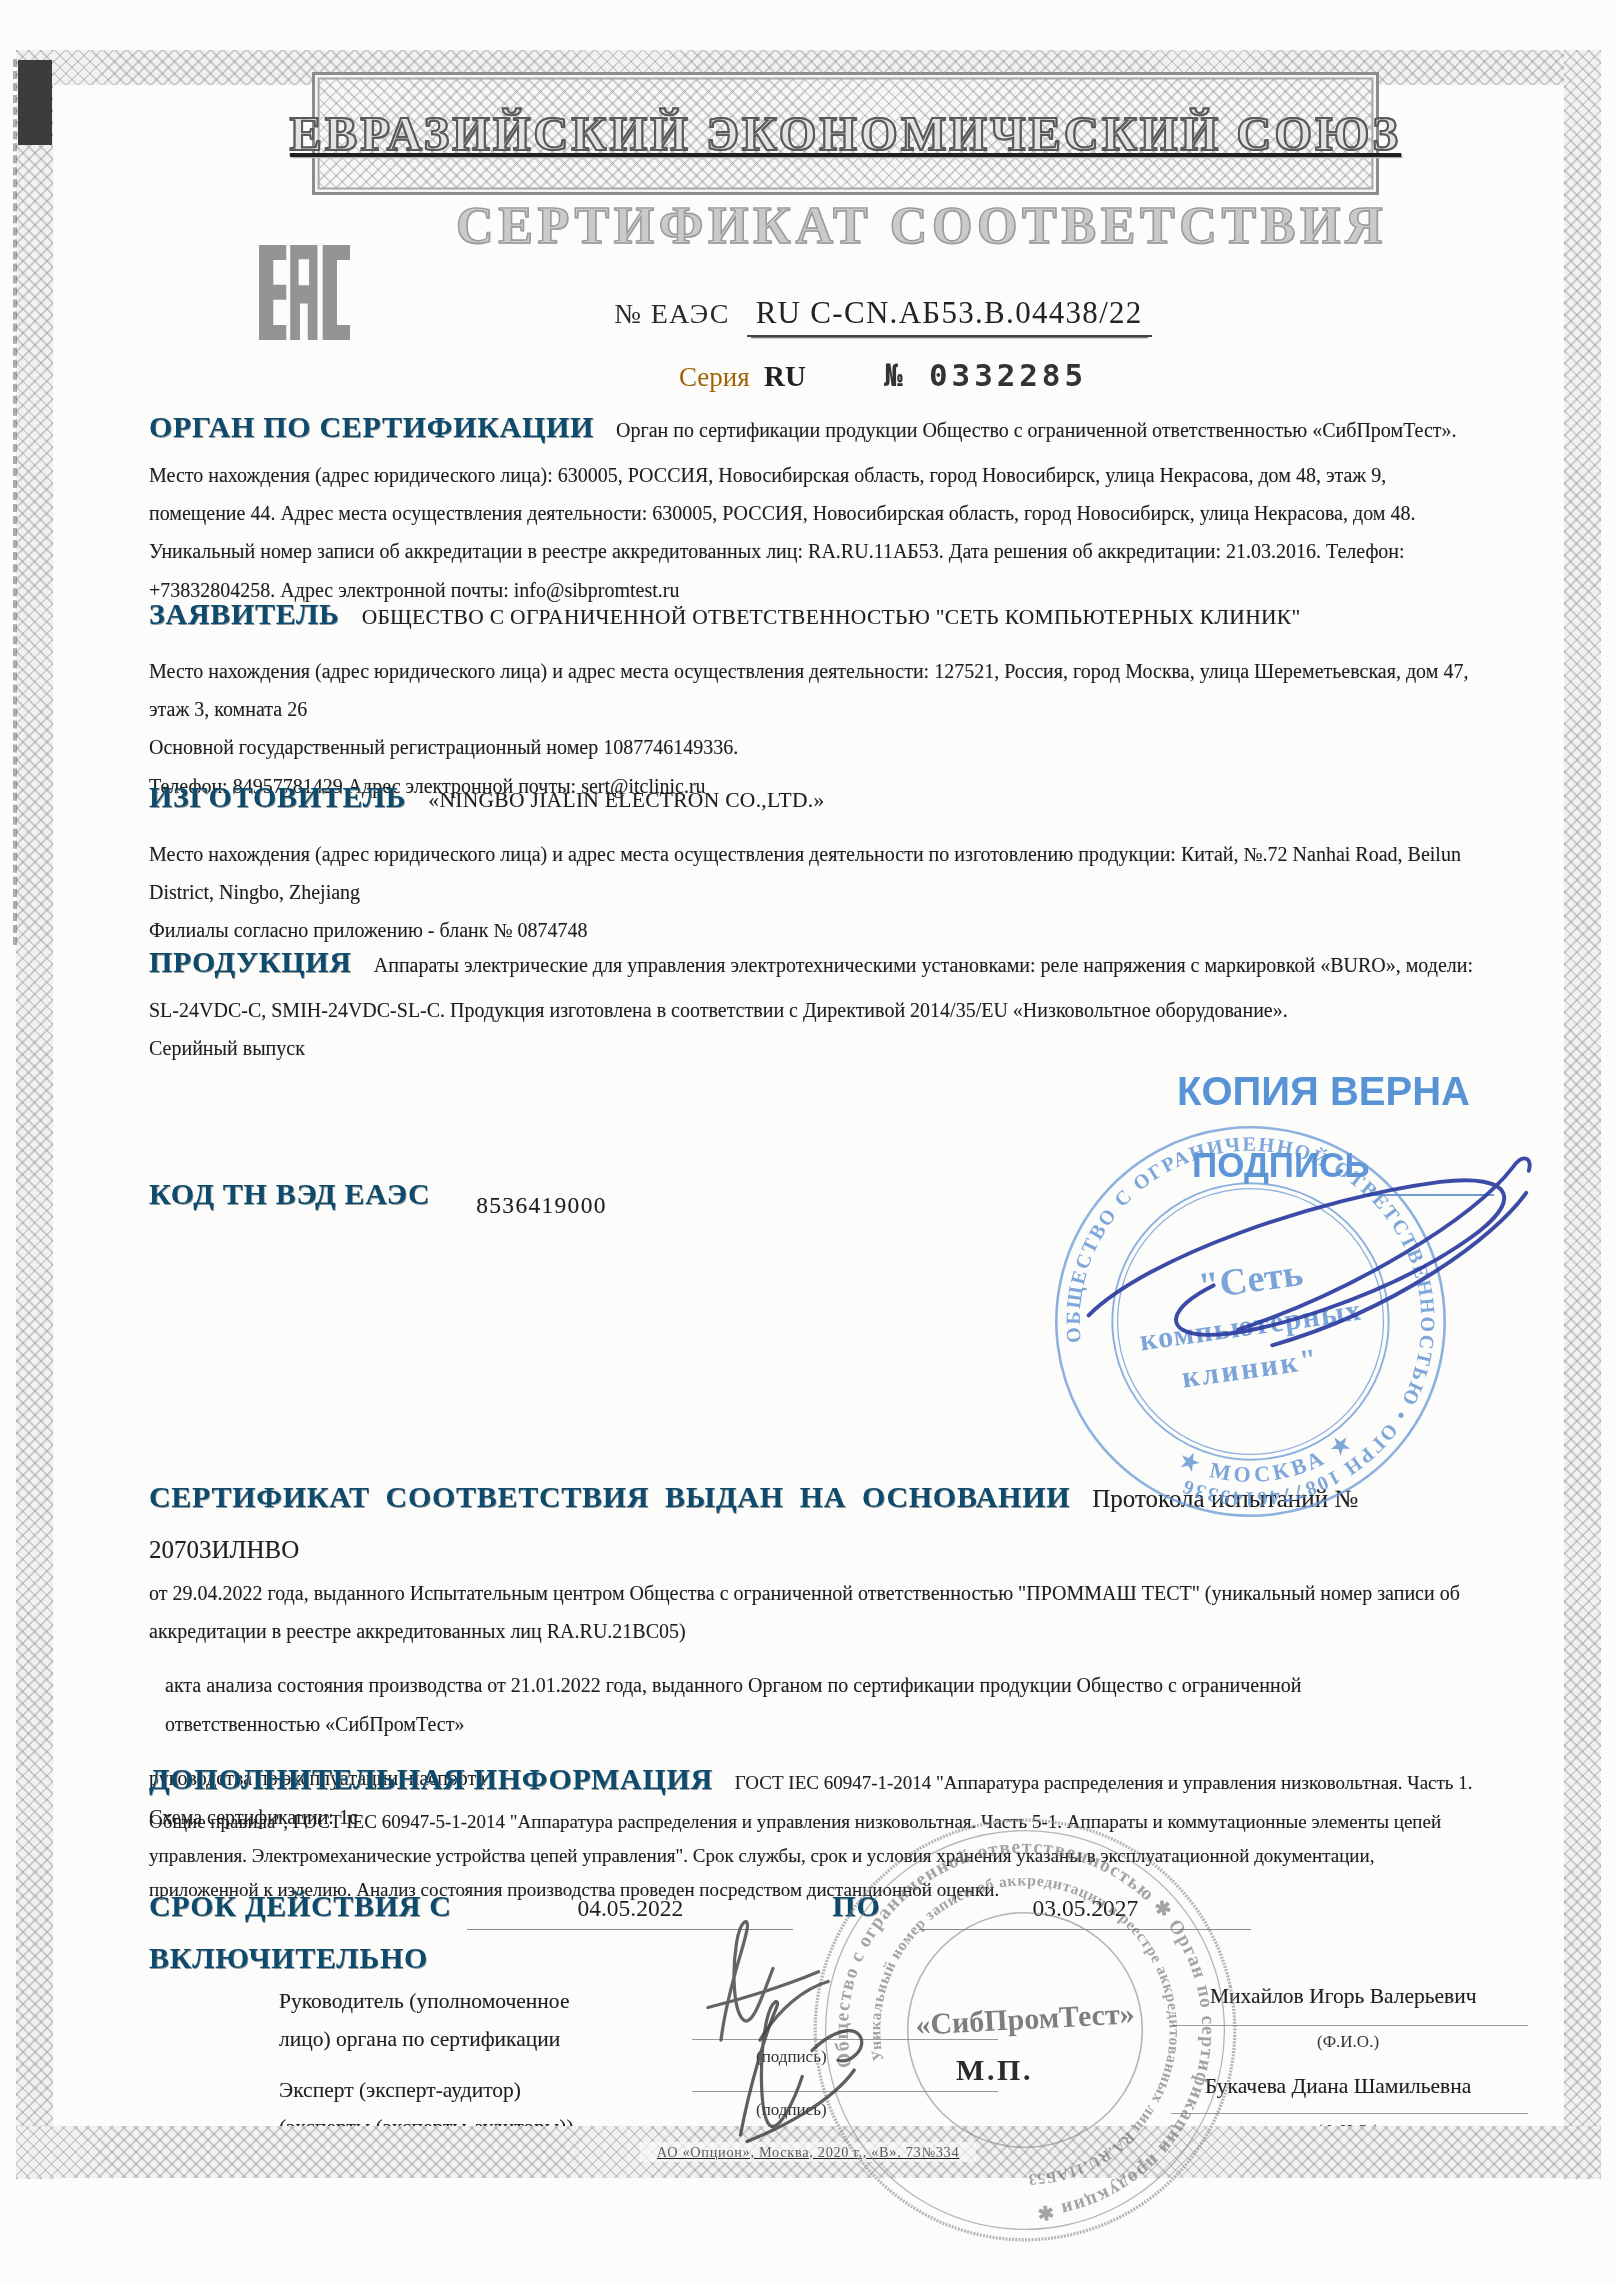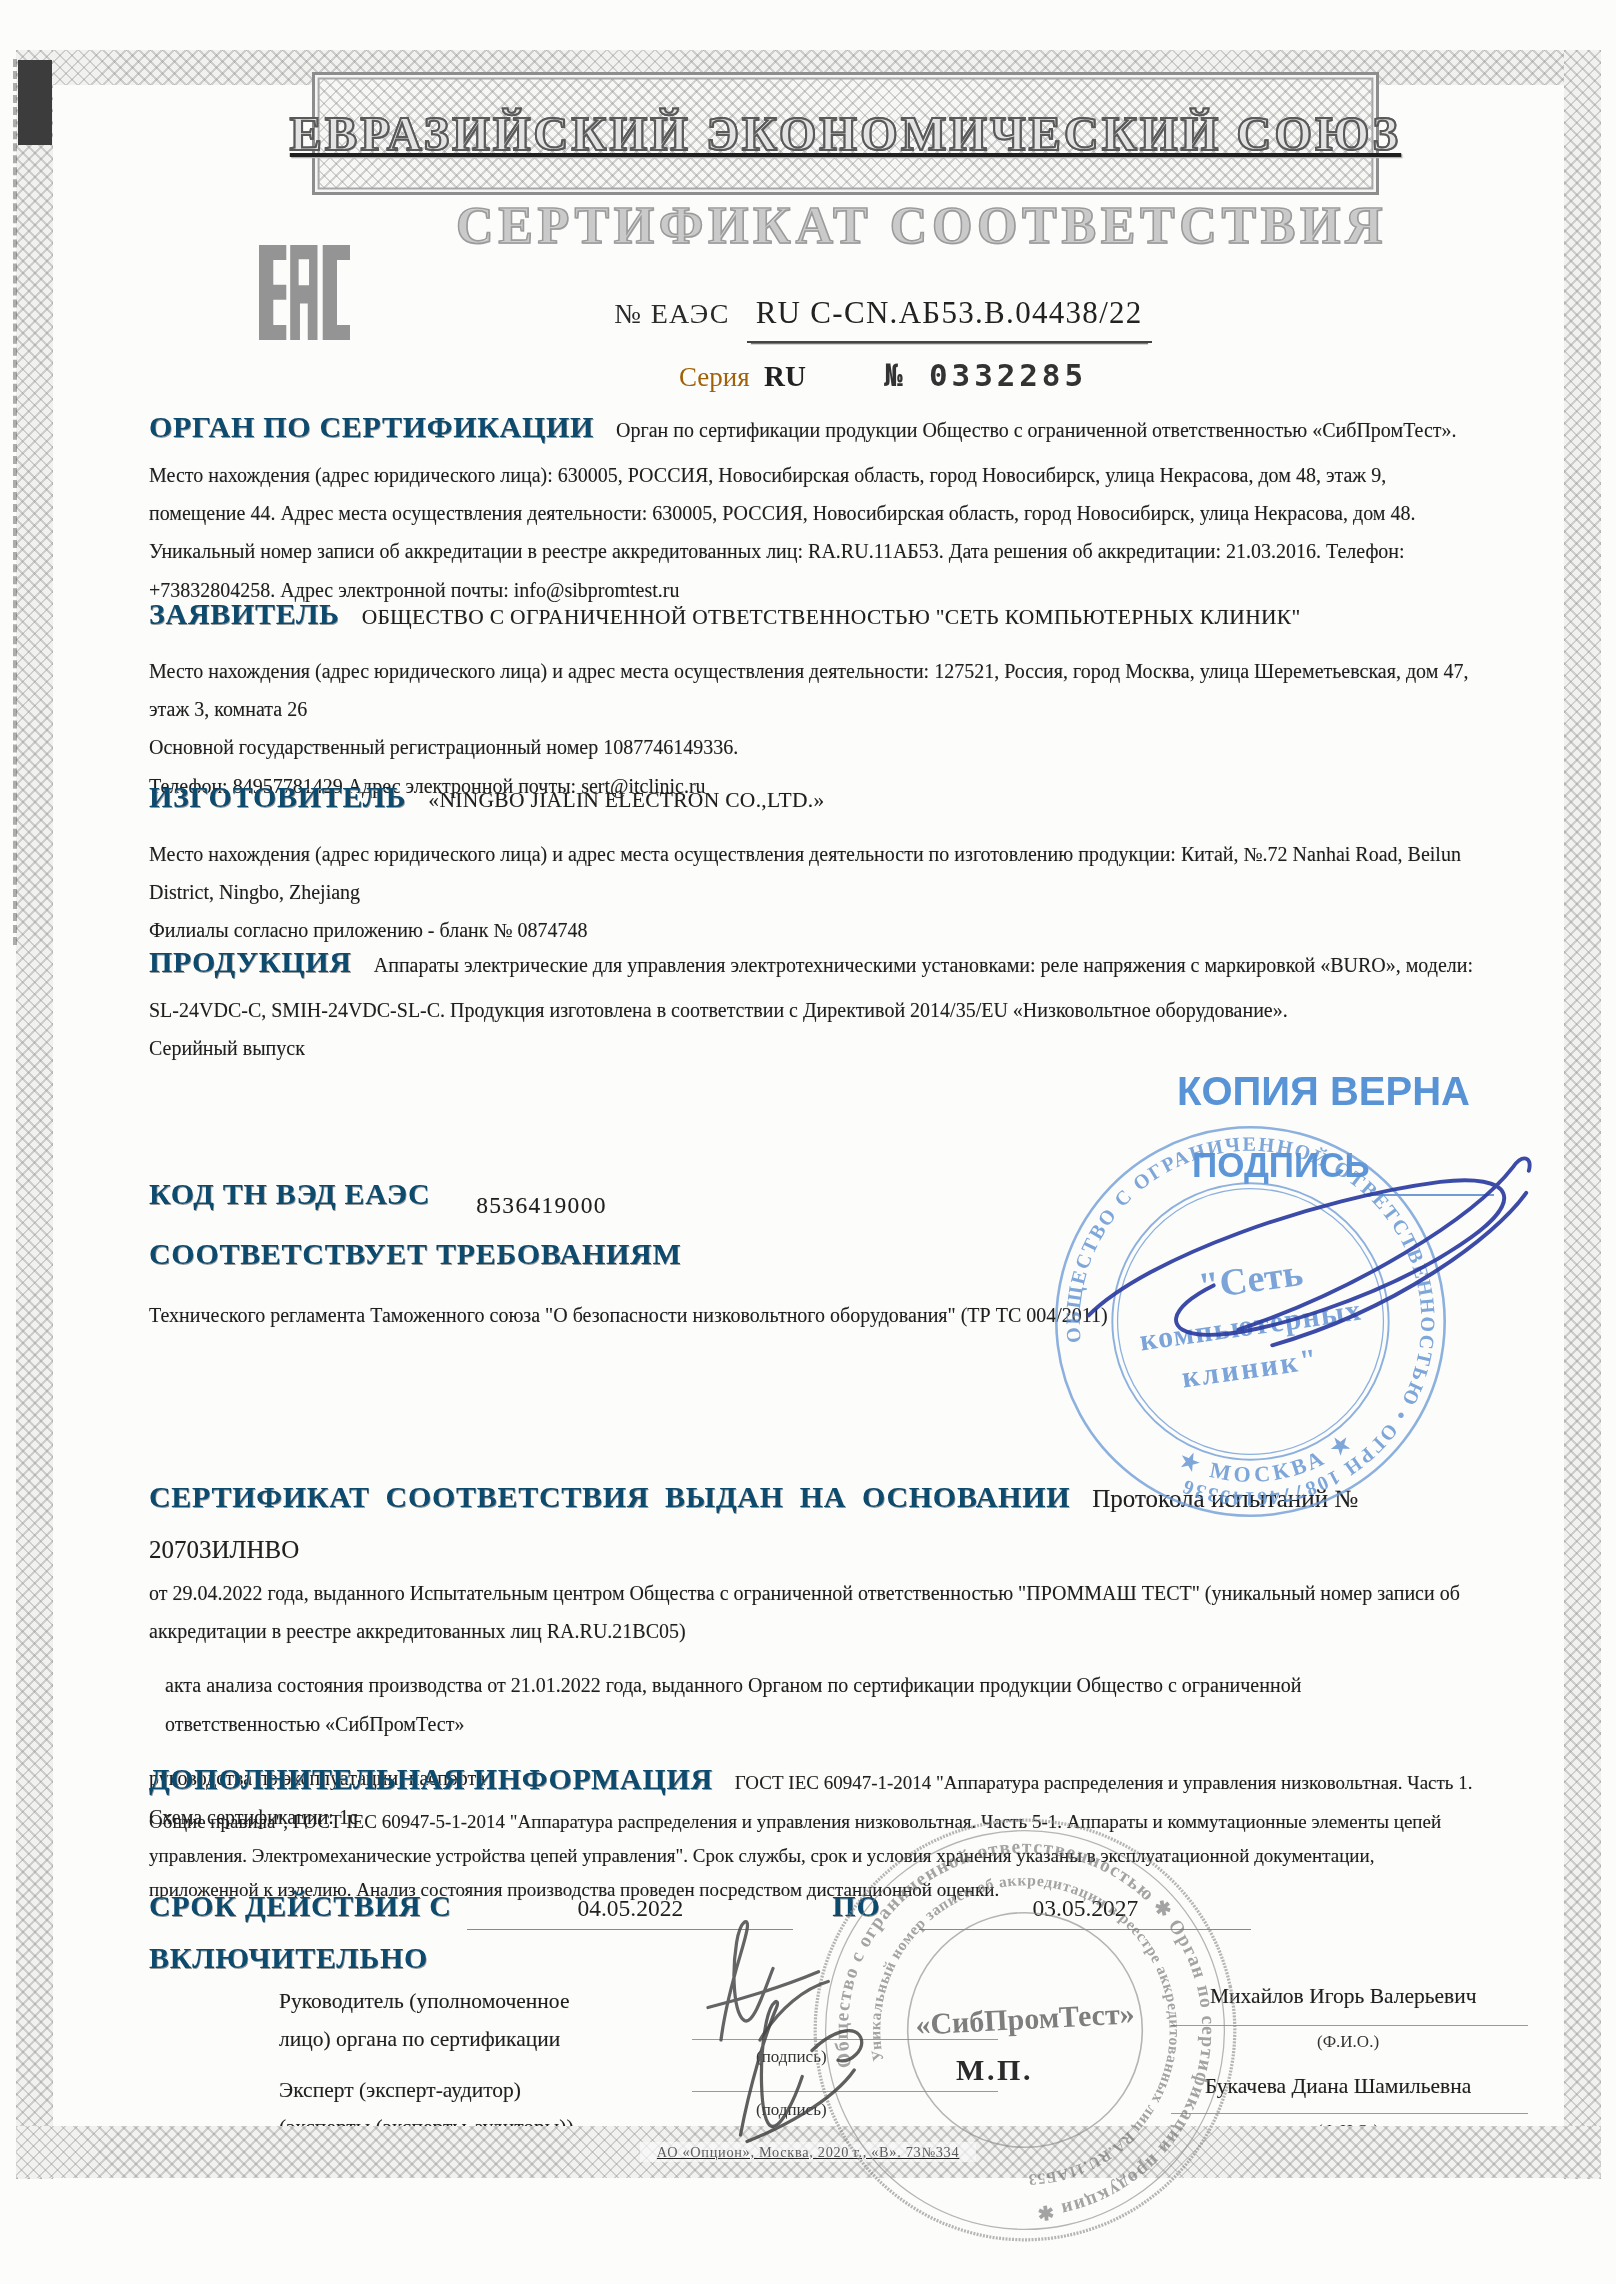--- a/index.html
+++ b/index.html
@@ -20,21 +20,21 @@
 
   .doc-title{position:absolute;left:456px;top:196px;width:854px;text-align:center;z-index:3;
     font-weight:bold;font-size:52px;letter-spacing:4.6px;white-space:nowrap;
     color:rgba(205,205,205,.45);-webkit-text-stroke:1.6px #9b9b9b;text-shadow:0.7px 0.7px 0 #c9c9c9;}
 
   .eac{position:absolute;left:259px;top:245px;z-index:3;}
 
   .cert-line{position:absolute;left:456px;top:295px;width:854px;text-align:center;z-index:3;white-space:nowrap;}
   .cert-label{font-size:28px;letter-spacing:1.3px;color:#2a2a2a;margin-right:17px;}
   .cert-no{font-size:31px;letter-spacing:1.3px;color:#222;border-bottom:2px solid #444;
-    box-shadow:0 5.2px 0 -3.9px #777;padding:0 9px 11px;}
+    box-shadow:0 5.2px 0 -3.9px #777;padding:0 9px 5px;}
   .series-line{position:absolute;left:456px;top:357px;width:854px;text-align:center;z-index:3;white-space:nowrap;}
   .series-label{font-size:27px;color:#a16207;margin-right:14.3px;}
   .series-ru{font-size:29px;font-weight:bold;color:#222;margin-right:78px;}
   .series-no{font-family:"DejaVu Sans Mono",monospace;font-size:31px;font-weight:bold;letter-spacing:3.9px;color:#333;}
 
   .sec{position:absolute;left:149px;width:1327px;z-index:3;}
   .sec p{margin:0 0 9px 0;font-size:20px;line-height:1.92;text-shadow:0 0 0.7px rgba(40,40,40,.35);}
   .h{font-family:"Liberation Serif",serif;font-weight:bold;font-size:30px;letter-spacing:0.7px;
      color:#0c4a6e;text-shadow:0.7px 0.7px 0 #9a9a9a;white-space:nowrap;}
   .h-gap{margin-right:22px;}
@@ -138,24 +138,20 @@
 
   <section class="sec" style="top:933px;">
     <p style="margin:0;"><span class="h h-gap">ПРОДУКЦИЯ</span><span>Аппараты электрические для управления электротехническими установками: реле напряжения с маркировкой «BURO», модели: SL-24VDC-C, SMIH-24VDC-SL-C. Продукция изготовлена в соответствии с Директивой 2014/35/EU «Низковольтное оборудование».</span></p>
     <p style="margin:0;"><span>Серийный выпуск</span></p>
   </section>
 
   <section class="sec" style="top:1165px;">
     <p style="margin:0;"><span class="h">КОД ТН ВЭД ЕАЭС</span><span class="kod-val">8536419000</span></p>
   </section>
 
-  <section class="sec" style="top:1225px;">
-    <p style="margin:0 0 13px 0;"><span class="h">СООТВЕТСТВУЕТ ТРЕБОВАНИЯМ</span></p>
-    <p style="margin:0;"><span>Технического регламента Таможенного союза "О безопасности низковольтного оборудования" (ТР ТС 004/2011)</span></p>
-  </section>
 
   <section class="sec" style="top:1468px;">
     <p style="margin:0;"><span class="h" style="word-spacing:7.8px;">СЕРТИФИКАТ СООТВЕТСТВИЯ  ВЫДАН НА ОСНОВАНИИ</span><span class="vydan-intro">Протокола испытаний  № 20703ИЛНВО</span></p>
     <p style="margin:0;"><span>от 29.04.2022 года, выданного Испытательным центром Общества с ограниченной ответственностью "ПРОММАШ ТЕСТ" (уникальный номер записи об аккредитации в реестре аккредитованных лиц RA.RU.21ВС05)</span></p>
     <p style="margin:16px;"><span>акта анализа состояния производства от 21.01.2022 года, выданного Органом по сертификации продукции Общество с ограниченной ответственностью «СибПромТест»</span></p>
     <p style="margin:0;"><span>руководства по эксплуатации: паспорта</span></p>
     <p style="margin:0;"><span>Схема сертификации: 1с</span></p>
   </section>
 
   <section class="sec" style="top:1752px;">

